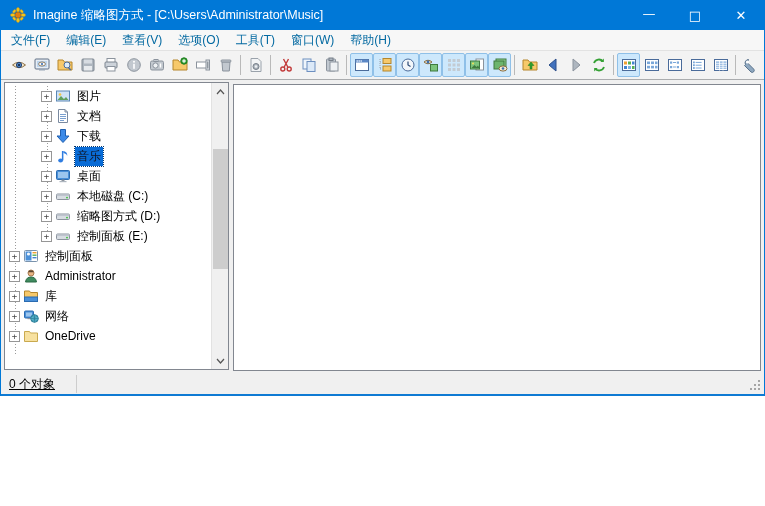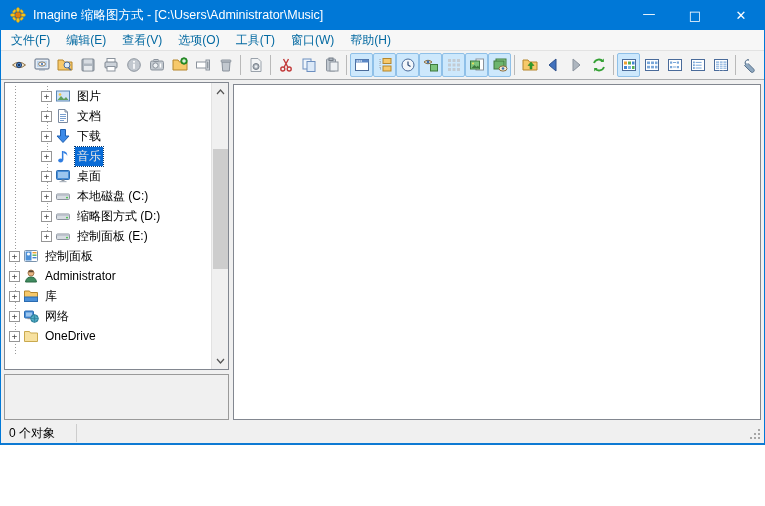--- a/index.html
+++ b/index.html
@@ -1,18 +1,18 @@
 <!DOCTYPE html>
 <html><head>
 <meta charset="utf-8">
 <style>
   * { box-sizing: border-box; margin: 0; padding: 0; }
   html,body { width:765px; height:506px; }
   body { font-family:"Liberation Sans","DejaVu Sans",sans-serif; font-size:12px; }
-  .window { width:765px; height:445px; background:#f0f0f0;
+  .window { width:765px; height:396px; background:#f0f0f0;
     border-left:1px solid #0078d7; border-right:1px solid #0078d7; display:flex; flex-direction:column; }
 
   
   .titlebar { height:30px; background:#0078d7; color:#fff; display:flex; align-items:center; flex:0 0 30px; }
   .app-icon { margin-left:9px; width:16px; height:16px; flex:0 0 16px; }
   .title-text { margin-left:7px; font-size:12.5px; white-space:nowrap; overflow:hidden; }
   .win-controls { margin-left:auto; display:flex; height:100%; }
   .win-btn { width:46px; height:100%; display:flex; align-items:center; justify-content:center;
     font-size:13px; color:#fff; font-family:"DejaVu Sans",sans-serif; }
   .win-btn.min span { position:relative; top:-2px; }
@@ -43,38 +43,38 @@
   .vline.inner { left:42px; top:3px; height:150px; }
   .tree-row { height:20px; display:flex; align-items:center; position:relative; }
   .tree-row.lvl1 { padding-left:4px; }
   .tree-row.lvl2 { padding-left:36px; }
   .twisty { width:11px; height:11px; border:1px solid #969696; background:#fff; color:#4a4a4a;
     font:9px/9px "DejaVu Sans Mono",monospace; text-align:center; flex:0 0 11px; }
   .twisty.none { visibility:hidden; }
   .ticon { width:16px; height:16px; margin-left:3px; flex:0 0 16px; }
   .ticon svg { width:16px; height:16px; display:block; }
   .tlabel { margin-left:4px; padding:1px 2px; white-space:nowrap; color:#000; }
-  .tlabel.sel { background:#0a6cd6; color:#e5e5e5; outline:1px dotted #05386e; }
+  .tlabel.sel { background:#0a6cd6; color:#0f172a; outline:1px dotted #05386e; }
 
   
   .vscroll { position:absolute; right:0; top:0; bottom:0; width:17px; background:#f0f0f0; border-left:1px solid #e2e2e2; }
   .sb-btn { position:absolute; left:0; width:17px; height:17px; display:flex; align-items:center; justify-content:center; }
   .sb-btn.up { top:0; } .sb-btn.down { bottom:0; }
   .sb-btn svg { width:9px; height:6px; }
   .sb-thumb { position:absolute; left:1px; width:15px; top:66px; height:120px; background:#cdcdcd; }
 
   .right-col { flex:1 1 auto; display:flex; flex-direction:column; min-width:0; }
   .addr { height:22px; flex:0 0 22px; background:#fff; border:1px solid #7a7a7a; display:flex; align-items:center; position:relative; }
   .addr input { flex:1; border:0; outline:0; height:18px; padding-left:5px; font:12px "Liberation Sans",sans-serif; color:#000; background:transparent; }
   .addr .chev { width:18px; display:flex; align-items:center; justify-content:center; flex:0 0 18px; }
   .content-panel { margin-top:2px; flex:1 1 auto; background:#fff; border:1px solid #828790; }
 
   
   .statusbar { height:22px; flex:0 0 22px; background:#f0f0f0; display:flex; align-items:center; position:relative;
-    border-bottom:2px solid #0e7ad3; }
+    border-bottom:2px solid #0e7ad3;text-decoration:underline; }
   .sb-pane1 { width:76px; padding-left:8px; border-right:1px solid #cdcdcd; height:18px; display:flex; align-items:center; }
   .grip { position:absolute; right:4px; bottom:4px; width:2px; height:2px; background:#a5a5a5;
     box-shadow:-4px 0 #a5a5a5,-8px 0 #a5a5a5,0 -4px #a5a5a5,-4px -4px #a5a5a5,0 -8px #a5a5a5; }
 </style>
 </head>
 <body>
 
 <div class="window">
 
   <div class="titlebar">

